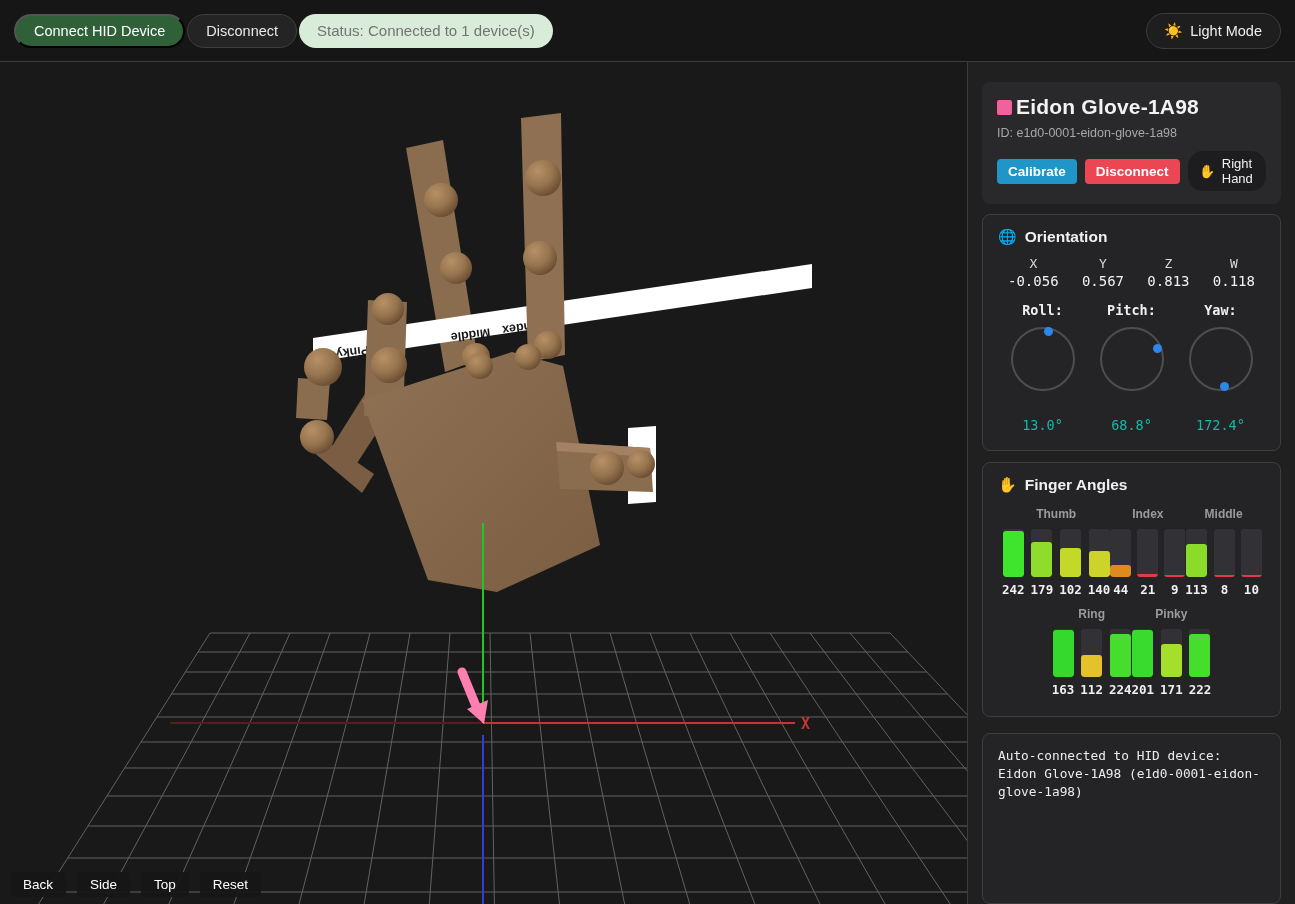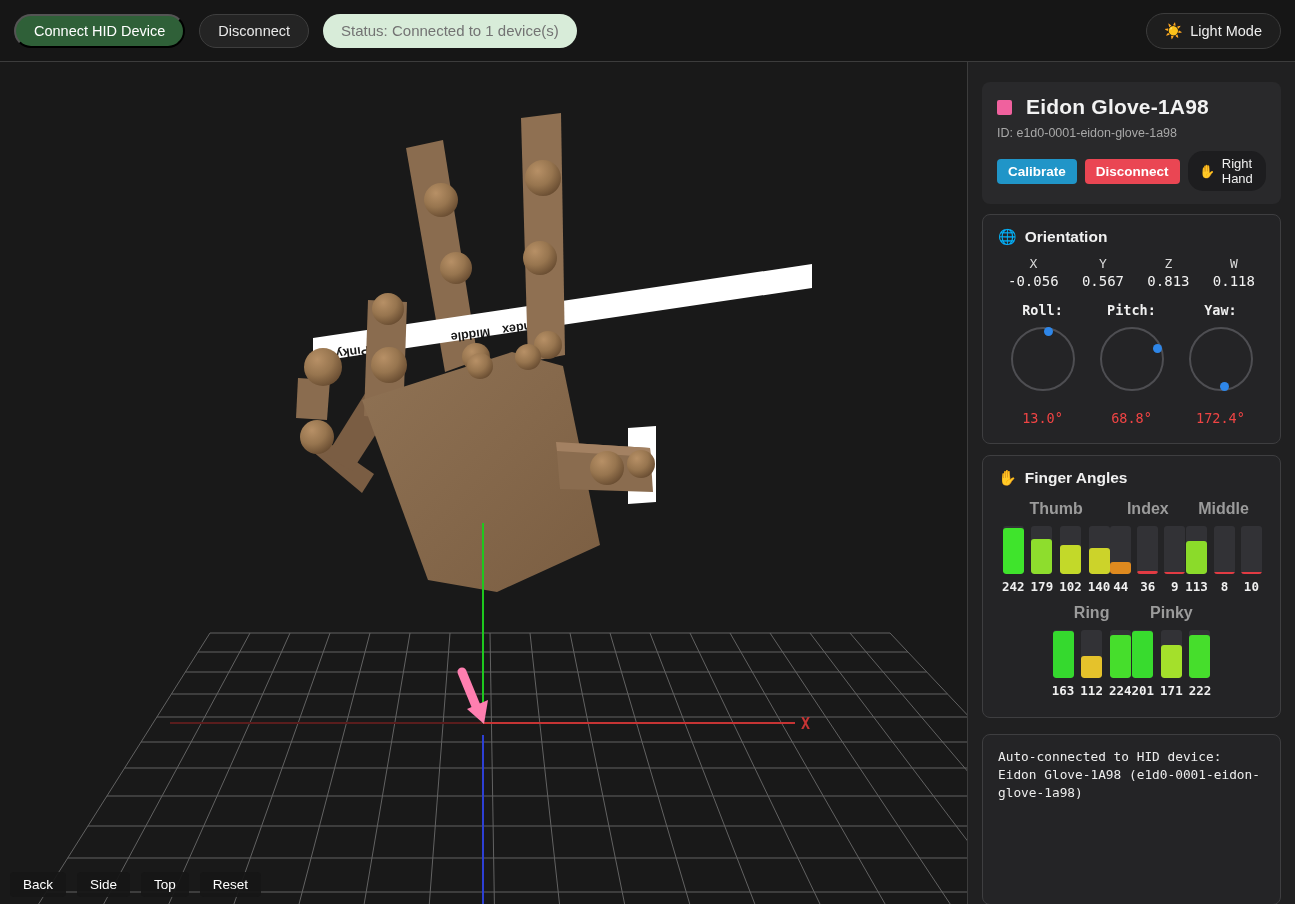--- a/index.html
+++ b/index.html
@@ -1,40 +1,40 @@
 <!DOCTYPE html>
 <html><head>
 <meta charset="utf-8">
 <style>
   html,body{margin:0;padding:0;background:#151515;}
   body{width:1295px;height:904px;overflow:hidden;font-family:"Liberation Sans",sans-serif;color:#eee;-webkit-font-smoothing:antialiased;}
   .mono{font-family:"DejaVu Sans Mono",monospace;}
 
   
-  .topbar{height:62px;display:flex;align-items:center;gap:14px;padding:0 14px;background:#161616;border-bottom:1px solid #3c3c3c;box-sizing:border-box;}
+  .topbar{height:62px;display:flex;align-items:center;gap:2px;padding:0 14px;background:#161616;border-bottom:1px solid #3c3c3c;box-sizing:border-box;}
   .pill-btn{height:34px;display:inline-flex;align-items:center;padding:0 18px;border-radius:17px;font-size:14.5px;font-weight:500;cursor:default;white-space:nowrap;}
   .btn-connect{background:#2f6038;color:#fff;}
   .btn-disconnect-top{background:#242424;color:#e8e8e8;border:1px solid #3e3e3e;}
   .status-pill{background:#d8ecd9;color:#737373;font-size:15px;font-weight:500;}
   .btn-lightmode{margin-left:auto;background:#1e1e1e;color:#eee;border:1px solid #3c3c3c;border-radius:19px;height:36px;gap:7px;font-size:14.5px;}
   .btn-lightmode .emoji{font-size:15px;}
 
   
   .main{display:flex;height:842px;}
   .canvas3d{width:968px;position:relative;background:#191919;border-right:1px solid #3c3c3c;box-sizing:border-box;}
   .canvas3d svg{position:absolute;inset:0;display:block;}
   .view-buttons{position:absolute;left:10px;bottom:7px;display:flex;gap:11px;}
   .view-btn{background:rgba(22,22,22,.92);color:#fff;font-size:13.5px;padding:5px 13px;border-radius:4px;border:none;font-family:"Liberation Sans",sans-serif;margin-top:38px;}
 
   
   .sidebar{flex:1;background:#202021;padding:20px 14px 0 14px;box-sizing:border-box;overflow:hidden;}
   .card{background:#29292b;border-radius:8px;padding:13px 15px;box-sizing:border-box;}
   .card.outlined{background:#242426;border:1px solid #3e3e40;}
   .device-card{margin-bottom:10px;}
-  .title-row{display:flex;align-items:center;gap:14px;}
+  .title-row{display:flex;align-items:center;gap:4px;}
   .accent-square{width:15px;height:15px;border-radius:2px;flex:none;}
   .device-title{font-size:21px;font-weight:bold;color:#f2f2f2;letter-spacing:.2px;}
   .device-id{font-size:12.5px;color:#a8a8a8;margin-top:7px;}
   .device-actions{display:flex;align-items:center;gap:8px;margin-top:11px;}
   .sm-btn{border:none;border-radius:4px;padding:5px 11px;font-size:13.5px;font-weight:bold;color:#fff;font-family:"Liberation Sans",sans-serif;}
   .btn-calibrate{background:#2095c8;}
   .btn-disconnect{background:#ea4653;}
   .hand-badge{margin-left:auto;background:#1d1d1f;border-radius:15px;padding:5px 12px;font-size:13px;color:#f0f0f0;display:inline-flex;align-items:center;gap:6px;}
 
   .section-card{margin-bottom:11px;}
@@ -44,28 +44,28 @@
   
   .quat-row{display:flex;justify-content:space-between;margin-top:10px;padding:0 10px;}
   .quat-col{text-align:center;}
   .quat-h{font-size:13px;color:#d8d8d8;}
   .quat-v{font-size:14px;color:#f2f2f2;margin-top:2px;}
   .dials-row{display:flex;justify-content:space-around;margin-top:13px;padding-bottom:4px;}
   .dial-col{display:flex;flex-direction:column;align-items:center;width:84px;}
   .dial-label{font-size:13.5px;font-weight:bold;color:#f0f0f0;}
   .dial{position:relative;width:60px;height:60px;border:2px solid #4e4e52;border-radius:50%;margin-top:9px;}
   .dial-dot{position:absolute;width:9px;height:9px;border-radius:50%;background:#2e86e8;}
-  .dial-value{font-size:13.5px;color:#ef4444;margin-top:19px;}
+  .dial-value{font-size:13.5px;color:#14b8a6;margin-top:26px;}
 
   
   .fa-row{display:flex;margin-top:13px;}
   .fa-row.r1{justify-content:space-between;padding:0 4px;}
   .fa-row.r2{justify-content:center;margin-top:10px;padding-bottom:6px;}
   .fa-group{display:flex;flex-direction:column;align-items:center;}
-  .fa-name{font-size:16px;font-weight:bold;color:#9b9b9b;}
+  .fa-name{font-size:12px;font-weight:bold;color:#9b9b9b;}
   .fa-bars{display:flex;gap:6px;align-items:flex-start;margin-top:8px;}
   .fa-barcol{display:flex;flex-direction:column;align-items:center;}
   .fa-track{width:21px;height:48px;background:#323236;border-radius:3px;position:relative;overflow:hidden;}
   .fa-fill{position:absolute;left:0;right:0;bottom:0;border-radius:3px;}
   .fa-val{font-size:12.5px;font-weight:bold;color:#f0f0f0;margin-top:5px;font-family:"DejaVu Sans Mono",monospace;}
 
   
   .log-card{margin-top:16px;height:171px;font-family:"DejaVu Sans Mono",monospace;font-size:12.8px;line-height:1.42;color:#ececec;overflow-wrap:anywhere;white-space:pre-wrap;}
 </style>
 </head>
@@ -281,21 +281,21 @@
                 <div class="fa-barcol">
                   <div class="fa-track">
                     <div class="fa-fill" style="height: 26%; background: rgb(223, 138, 31);"></div>
                   </div>
                   <div class="fa-val">44</div>
                 </div>
                 <div class="fa-barcol">
                   <div class="fa-track">
                     <div class="fa-fill" style="height: 7%; background: rgb(226, 59, 67);"></div>
                   </div>
-                  <div class="fa-val">36</div>
+                  <div class="fa-val">21</div>
                 </div>
                 <div class="fa-barcol">
                   <div class="fa-track">
                     <div class="fa-fill" style="height: 4%; background: rgb(226, 59, 67);"></div>
                   </div>
                   <div class="fa-val">9</div>
                 </div>
               </div>
             </div>
             <div class="fa-group">

